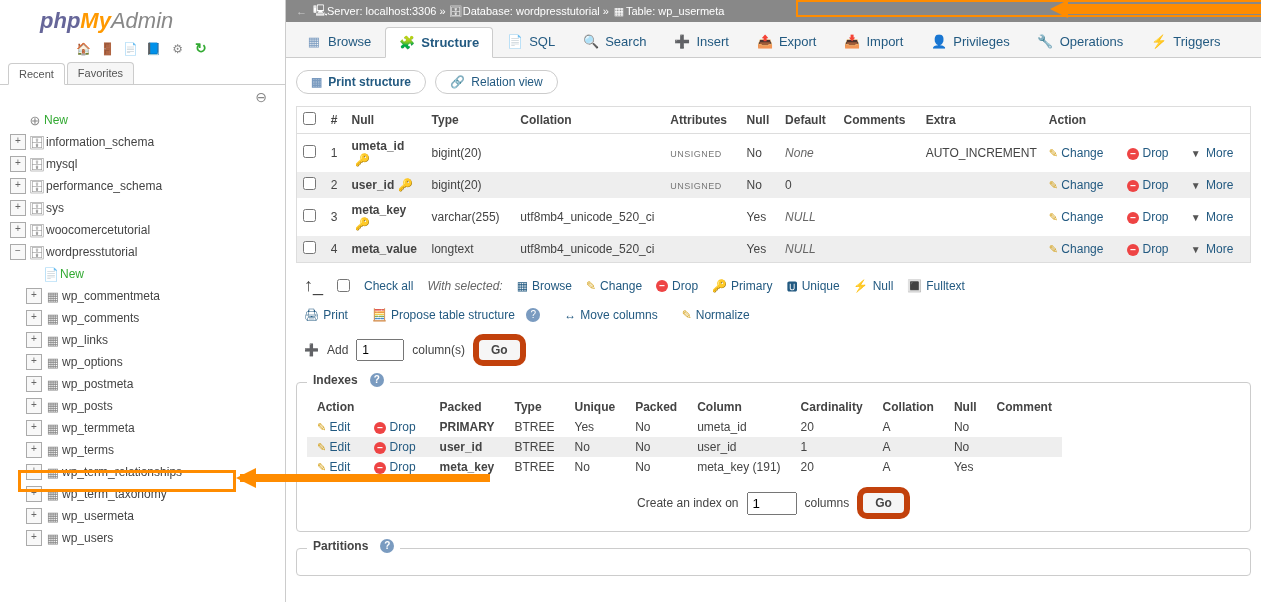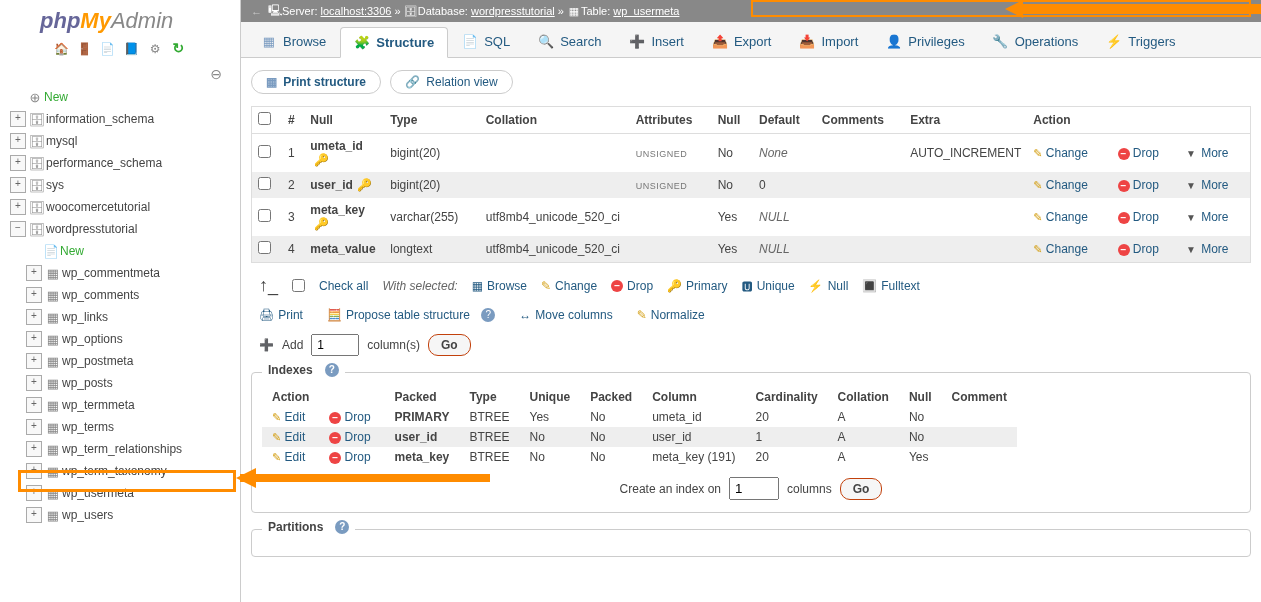--- a/index.html
+++ b/index.html
@@ -1,20 +1,20 @@
 <!DOCTYPE html>
 <html><head>
 <meta charset="utf-8">
 <style>
 * { box-sizing: border-box; margin: 0; padding: 0; }
 body { font-family: sans-serif; font-size: 12px; color: #444; background: #fff; overflow: hidden; }
 .app { display: flex; height: 602px; width: 1261px; }
 
 
-.sidebar { width: 241px; background: #fff; border-right: 1px solid #ccc; overflow-y: auto; position: relative; }
+.sidebar { width: 286px; background: #fff; border-right: 1px solid #ccc; overflow-y: auto; position: relative; }
 .logo { padding: 8px 10px 2px 40px; font-size: 22px; font-weight: bold; font-style: italic; }
 .logo .php { color: #666699; }
 .logo .my { color: #ff9900; }
 .logo .admin { color: #888; font-weight: normal; }
 .icon-row { text-align: center; padding: 4px 0; }
 .icon-row span { display: inline-block; width: 16px; height: 16px; margin: 0 2px; font-size: 12px; }
 .ic-home::before { content: "🏠"; font-size: 12px; }
 .ic-exit::before { content: "🚪"; font-size: 12px; }
 .ic-sql::before { content: "📄"; font-size: 12px; }
 .ic-docs::before { content: "📘"; font-size: 12px; }
@@ -35,21 +35,21 @@
 .highlight-box { position: absolute; border: 3px solid #ff8c00; pointer-events: none; }
 .highlight1 { left: 18px; top: 470px; width: 218px; height: 22px; }
 
 
 .main { flex: 1; background: #f5f5f5; display: flex; flex-direction: column; position: relative; overflow: hidden; }
 
 
 .breadcrumb { background: #888; color: #fff; padding: 4px 10px; font-size: 11px; display: flex; align-items: center; height: 22px; position: relative; }
 .breadcrumb .arrow-back { margin-right: 6px; color: #ccc; cursor: pointer; }
 .breadcrumb-icon { display: inline-block; width: 14px; text-align: center; }
-.breadcrumb a { color: #fff; cursor: pointer; text-decoration: underline; }
+.breadcrumb a { color: #fff; cursor: pointer; }
 .highlight2 { position: absolute; left: 510px; top: 0px; width: 500px; height: 17px; border: 2px solid #ff8c00; pointer-events: none; z-index: 40; }
 .bc-arrow-body { position: absolute; left: 780px; top: 4px; width: 240px; height: 10px; background: #ff8c00; z-index: 40; }
 .bc-arrow-head { position: absolute; left: 764px; top: 0px; width: 0; height: 0; border-top: 9px solid transparent; border-bottom: 9px solid transparent; border-right: 18px solid #ff8c00; z-index: 41; }
 
 
 .top-tabs { background: #f5f5f5; border-bottom: 1px solid #ccc; display: flex; padding-left: 6px; height: 36px; align-items: flex-end; }
 .top-tab { display: flex; align-items: center; padding: 7px 13px; color: #235a81; cursor: pointer; font-size: 13px; border: 1px solid transparent; }
 .top-tab.active { background: #fff; border: 1px solid #ccc; border-bottom: 1px solid #fff; border-radius: 4px 4px 0 0; position: relative; top: 1px; font-weight: bold; color: #235a81; }
 .top-tab .ticon { margin-right: 6px; width: 16px; text-align: center; color: #7a9bc0; }
 
@@ -84,21 +84,21 @@
 
 .util-row { display: flex; align-items: center; gap: 24px; margin-bottom: 12px; padding-left: 8px; }
 .util-row .item { color: #235a81; cursor: pointer; display: inline-flex; align-items: center; gap: 4px; }
 .help-q { display: inline-block; width: 14px; height: 14px; border-radius: 50%; background: #7a9bc0; color: #fff; text-align: center; line-height: 14px; font-size: 10px; }
 
 
 .add-row { display: flex; align-items: center; gap: 8px; margin-bottom: 16px; padding-left: 8px; }
 .add-row input[type=number], .add-row select { font-size: 12px; padding: 2px 4px; }
 .add-row input[type=number] { width: 48px; }
 .add-row select { width: 140px; }
-.go-btn { background: #f6f6f6; border: 1px solid #c2410c; border-radius: 10px; padding: 3px 12px; cursor: pointer; font-size: 12px; font-weight: bold; color: #444; }
+.go-btn { background: #f6f6f6; border: 6px solid #c2410c; border-radius: 10px; padding: 3px 12px; cursor: pointer; font-size: 12px; font-weight: bold; color: #444; }
 
 
 .fieldset { border: 1px solid #ccc; border-radius: 4px; padding: 8px 10px 12px 10px; margin-bottom: 16px; position: relative; }
 .fieldset-legend { position: absolute; top: -10px; left: 10px; background: #fff; padding: 0 6px; font-weight: bold; font-size: 12px; display: inline-flex; align-items: center; gap: 12px; }
 .idx-table { width: auto; border-collapse: collapse; margin-top: 6px; }
 .idx-table th { text-align: left; padding: 3px 10px; font-size: 12px; }
 .idx-table td { padding: 3px 10px; font-size: 12px; }
 .idx-table tr.odd { background: #fff; }
 .idx-table tr.even { background: #eee; }
 
@@ -119,20 +119,24 @@
     <div class="logo">
       <span class="php">php</span><span class="my">My</span><span class="admin">Admin</span>
     </div>
     <div class="icon-row">
       <span class="ic-home"></span>
       <span class="ic-exit"></span>
       <span class="ic-sql"></span>
       <span class="ic-docs"></span>
       <span class="ic-gear"></span>
       <span class="ic-reload"></span>
+    </div>
+    <div class="nav-tabs">
+      <div class="nav-tab active">Recent</div>
+      <div class="nav-tab">Favorites</div>
     </div>
     <div class="collapse-icon">⊖</div>
 
     <div class="tree">
       <div class="tree-item">
         <span style="width:16px"></span>
         <span class="tree-icon">⊕</span>
         <span class="tree-label new">New</span>
       </div>
       <div class="tree-item">

